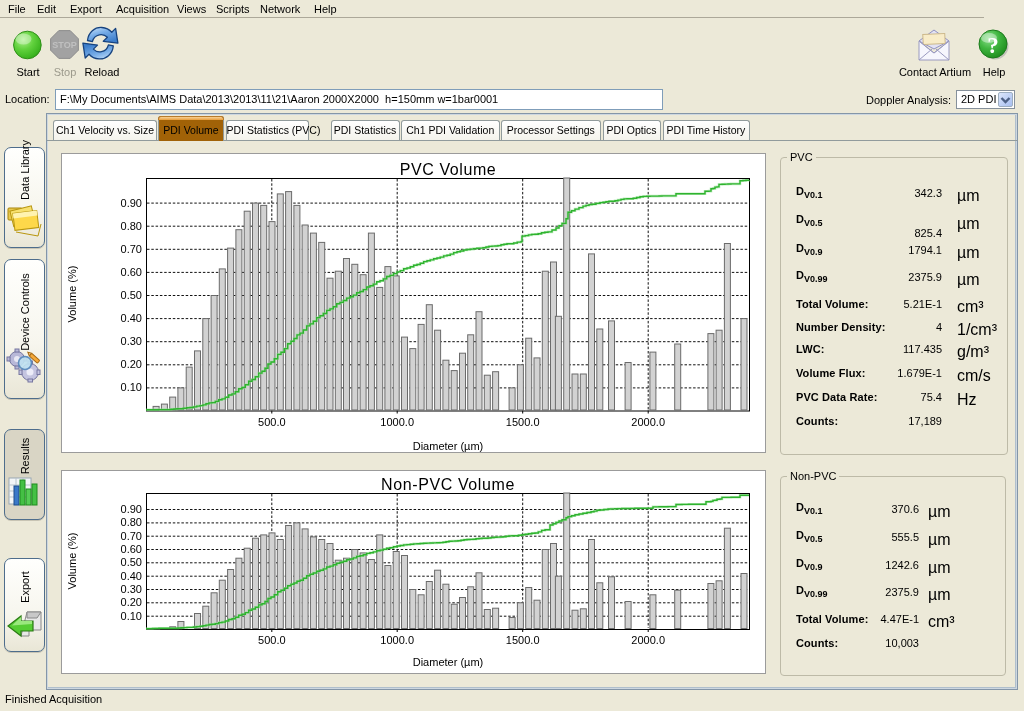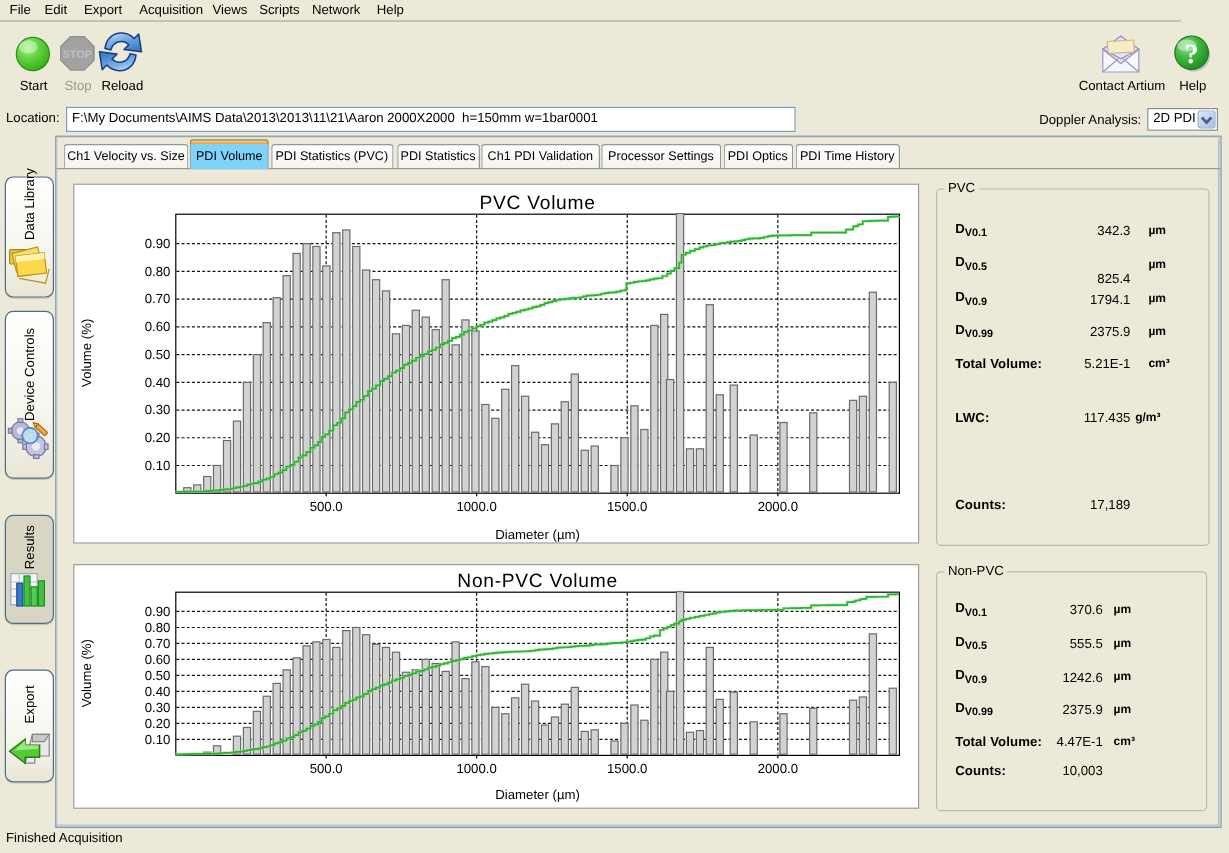--- a/index.html
+++ b/index.html
@@ -12,37 +12,37 @@
 
 #loclab{position:absolute;left:5px;top:93px}
 #locinput{position:absolute;left:55px;top:89px;width:608px;height:21px;background:#fff;border:1px solid #7f9db9;font-size:11px;line-height:19px;padding-left:4px;white-space:nowrap;overflow:hidden}
 #dopcombo{position:absolute;left:956px;top:90px;width:59px;height:19px;background:#fff;border:1px solid #85909b}
 #dopcombo .txt{position:absolute;left:4px;top:2px;font-size:11px}
 #dopbtn{position:absolute;right:1px;top:1px;width:15px;height:15px;border-radius:2px;border:1px solid #9daebf;background:linear-gradient(135deg,#dce6fb 0%,#c1d2f5 50%,#a8bff0 100%)}
 
 #mainpanel{position:absolute;left:46px;top:113px;width:972px;height:577px;border:1px solid #8496a8;box-shadow:inset 0 0 0 1px #cdd7e0,inset -2px -2px 0 0 #b0bfcc;background:#ece9d8}
 
 .tab{position:absolute;top:120px;height:20px;white-space:nowrap;background:linear-gradient(#ffffff,#f4f3ec);border:1px solid #919b9c;border-bottom:none;border-radius:3px 3px 0 0;font-size:10.5px;text-align:center;line-height:19px;z-index:3}
-.tab.active{top:116px;height:25px;background:#7dd3fc;line-height:23px;z-index:4;border-top:none;padding-top:3px}
+.tab.active{top:116px;height:25px;background:#a16207;line-height:23px;z-index:4;border-top:none;padding-top:3px}
 .tab.active:before{content:"";position:absolute;left:-1px;top:0;right:-1px;height:3px;border-radius:3px 3px 0 0;background:linear-gradient(#f8d194,#e89e3c);border:1px solid #b77b2b;border-bottom:none}
 #tabline{position:absolute;left:47px;top:140px;width:970px;height:1px;background:#919b9c;z-index:2}
 
 .sbtn{position:absolute;left:4px;width:41px;border:1px solid #4e6d8c;border-radius:7px;box-shadow:0 1px 0 #c8c4b4;background:linear-gradient(180deg,#fffffd 0%,#f7f6ee 60%,#e9e6d6 100%)}
 .sbtn.pressed{background:#d9d5c5}
 .sbtn .vtxt{position:absolute;left:50%;white-space:nowrap;transform:translate(-50%,-50%) rotate(-90deg);font-size:11px}
 
 .wpanel{position:absolute;left:61px;width:705px;background:#fff;border:1px solid #9b9b9b}
 
 .fset{position:absolute;border:1px solid #bdbaa7;border-radius:4px}
 .fset .leg{position:absolute;left:6px;top:-7px;background:#ece9d8;padding:0 3px;font-size:11px}
 .frow{position:absolute;width:100%;height:14px}
 .frow b{position:absolute;font-size:11px;letter-spacing:0.1px}
 .frow .dsub{font-size:9px;vertical-align:-3px;letter-spacing:0}
 .frow .val{position:absolute;text-align:right;font-size:11px}
-.frow .unit{position:absolute;font-size:10px;font-weight:bold}
+.frow .unit{position:absolute;font-size:16px;font-weight:normal}
 #status{position:absolute;left:5px;top:693px;font-size:11px}
 </style></head><body>
 <div id="menubar">
     <span style="left:8px">File</span>
     <span style="left:37px">Edit</span>
     <span style="left:70px">Export</span>
     <span style="left:116px">Acquisition</span>
     <span style="left:177px">Views</span>
     <span style="left:216px">Scripts</span>
     <span style="left:260px">Network</span>
@@ -102,21 +102,21 @@
     <div id="dopbtn">
       <svg width="13" height="13" style="position:absolute;left:0;top:1px">
         <path d="M2.5 4 L6.5 8 L10.5 4" fill="none" stroke="#4d6185" stroke-width="2.4"></path>
       </svg>
     </div>
   </div>
 <div id="mainpanel"></div>
 <div id="tabline"></div>
 <div class="tab" style="left:53.0px;width:104.0px">Ch1 Velocity vs. Size</div>
 <div class="tab active" style="left:158.0px;width:66.0px">PDI Volume</div>
-<div class="tab" style="left:225.5px;width:102px">PDI Statistics (PVC)</div>
+<div class="tab" style="left:225.5px;width:83px">PDI Statistics (PVC)</div>
 <div class="tab" style="left:330.5px;width:69.0px">PDI Statistics</div>
 <div class="tab" style="left:401.0px;width:98.5px">Ch1 PDI Validation</div>
 <div class="tab" style="left:501.0px;width:99.5px">Processor Settings</div>
 <div class="tab" style="left:602.5px;width:58.0px">PDI Optics</div>
 <div class="tab" style="left:662.5px;width:87.0px">PDI Time History</div>
 <div class="wpanel" style="top:153px;height:300px"></div>
 <div class="wpanel" style="top:470px;height:204px"></div>
 <svg width="705" height="300" style="position:absolute;left:61px;top:153px">
     <text x="387.0" y="21.5" font-size="16" text-anchor="middle" letter-spacing="0.6">PVC Volume</text>
     <rect x="85.5" y="25.5" width="603.0" height="232.5" fill="#ffffff" stroke="#000000" stroke-width="1"></rect>
@@ -334,24 +334,39 @@
     <div class="frow" style="top:113px">
       <b style="left:15px;top:-2px">D<span class="dsub">V0.99</span></b>
       <span class="val" style="left:81px;width:80px;top:0">2375.9</span>
       <span class="unit" style="left:176px;top:0">µm</span>
     </div>
     <div class="frow" style="top:140px">
       <b style="left:15px;top:0">Total Volume:</b>
       <span class="val" style="left:81px;width:80px;top:0">5.21E-1</span>
       <span class="unit" style="left:176px;top:0">cm³</span>
     </div>
+    <div class="frow" style="top:163px">
+      <b style="left:15px;top:0">Number Density:</b>
+      <span class="val" style="left:81px;width:80px;top:0">4</span>
+      <span class="unit" style="left:176px;top:0">1/cm³</span>
+    </div>
     <div class="frow" style="top:185px">
       <b style="left:15px;top:0">LWC:</b>
       <span class="val" style="left:81px;width:80px;top:0">117.435</span>
-      <span class="unit" style="left:165px;top:0">g/m³</span>
+      <span class="unit" style="left:176px;top:0">g/m³</span>
+    </div>
+    <div class="frow" style="top:209px">
+      <b style="left:15px;top:0">Volume Flux:</b>
+      <span class="val" style="left:81px;width:80px;top:0">1.679E-1</span>
+      <span class="unit" style="left:176px;top:0">cm/s</span>
+    </div>
+    <div class="frow" style="top:233px">
+      <b style="left:15px;top:0">PVC Data Rate:</b>
+      <span class="val" style="left:81px;width:80px;top:0">75.4</span>
+      <span class="unit" style="left:176px;top:0">Hz</span>
     </div>
     <div class="frow" style="top:257px">
       <b style="left:15px;top:0">Counts:</b>
       <span class="val" style="left:81px;width:80px;top:0">17,189</span>
       <span class="unit" style="left:176px;top:0"></span>
     </div>
   </div>
 <div class="fset" style="left:780px;top:476px;width:226px;height:200px">
     <span class="leg">Non-PVC</span>
     <div class="frow" style="top:26px">

